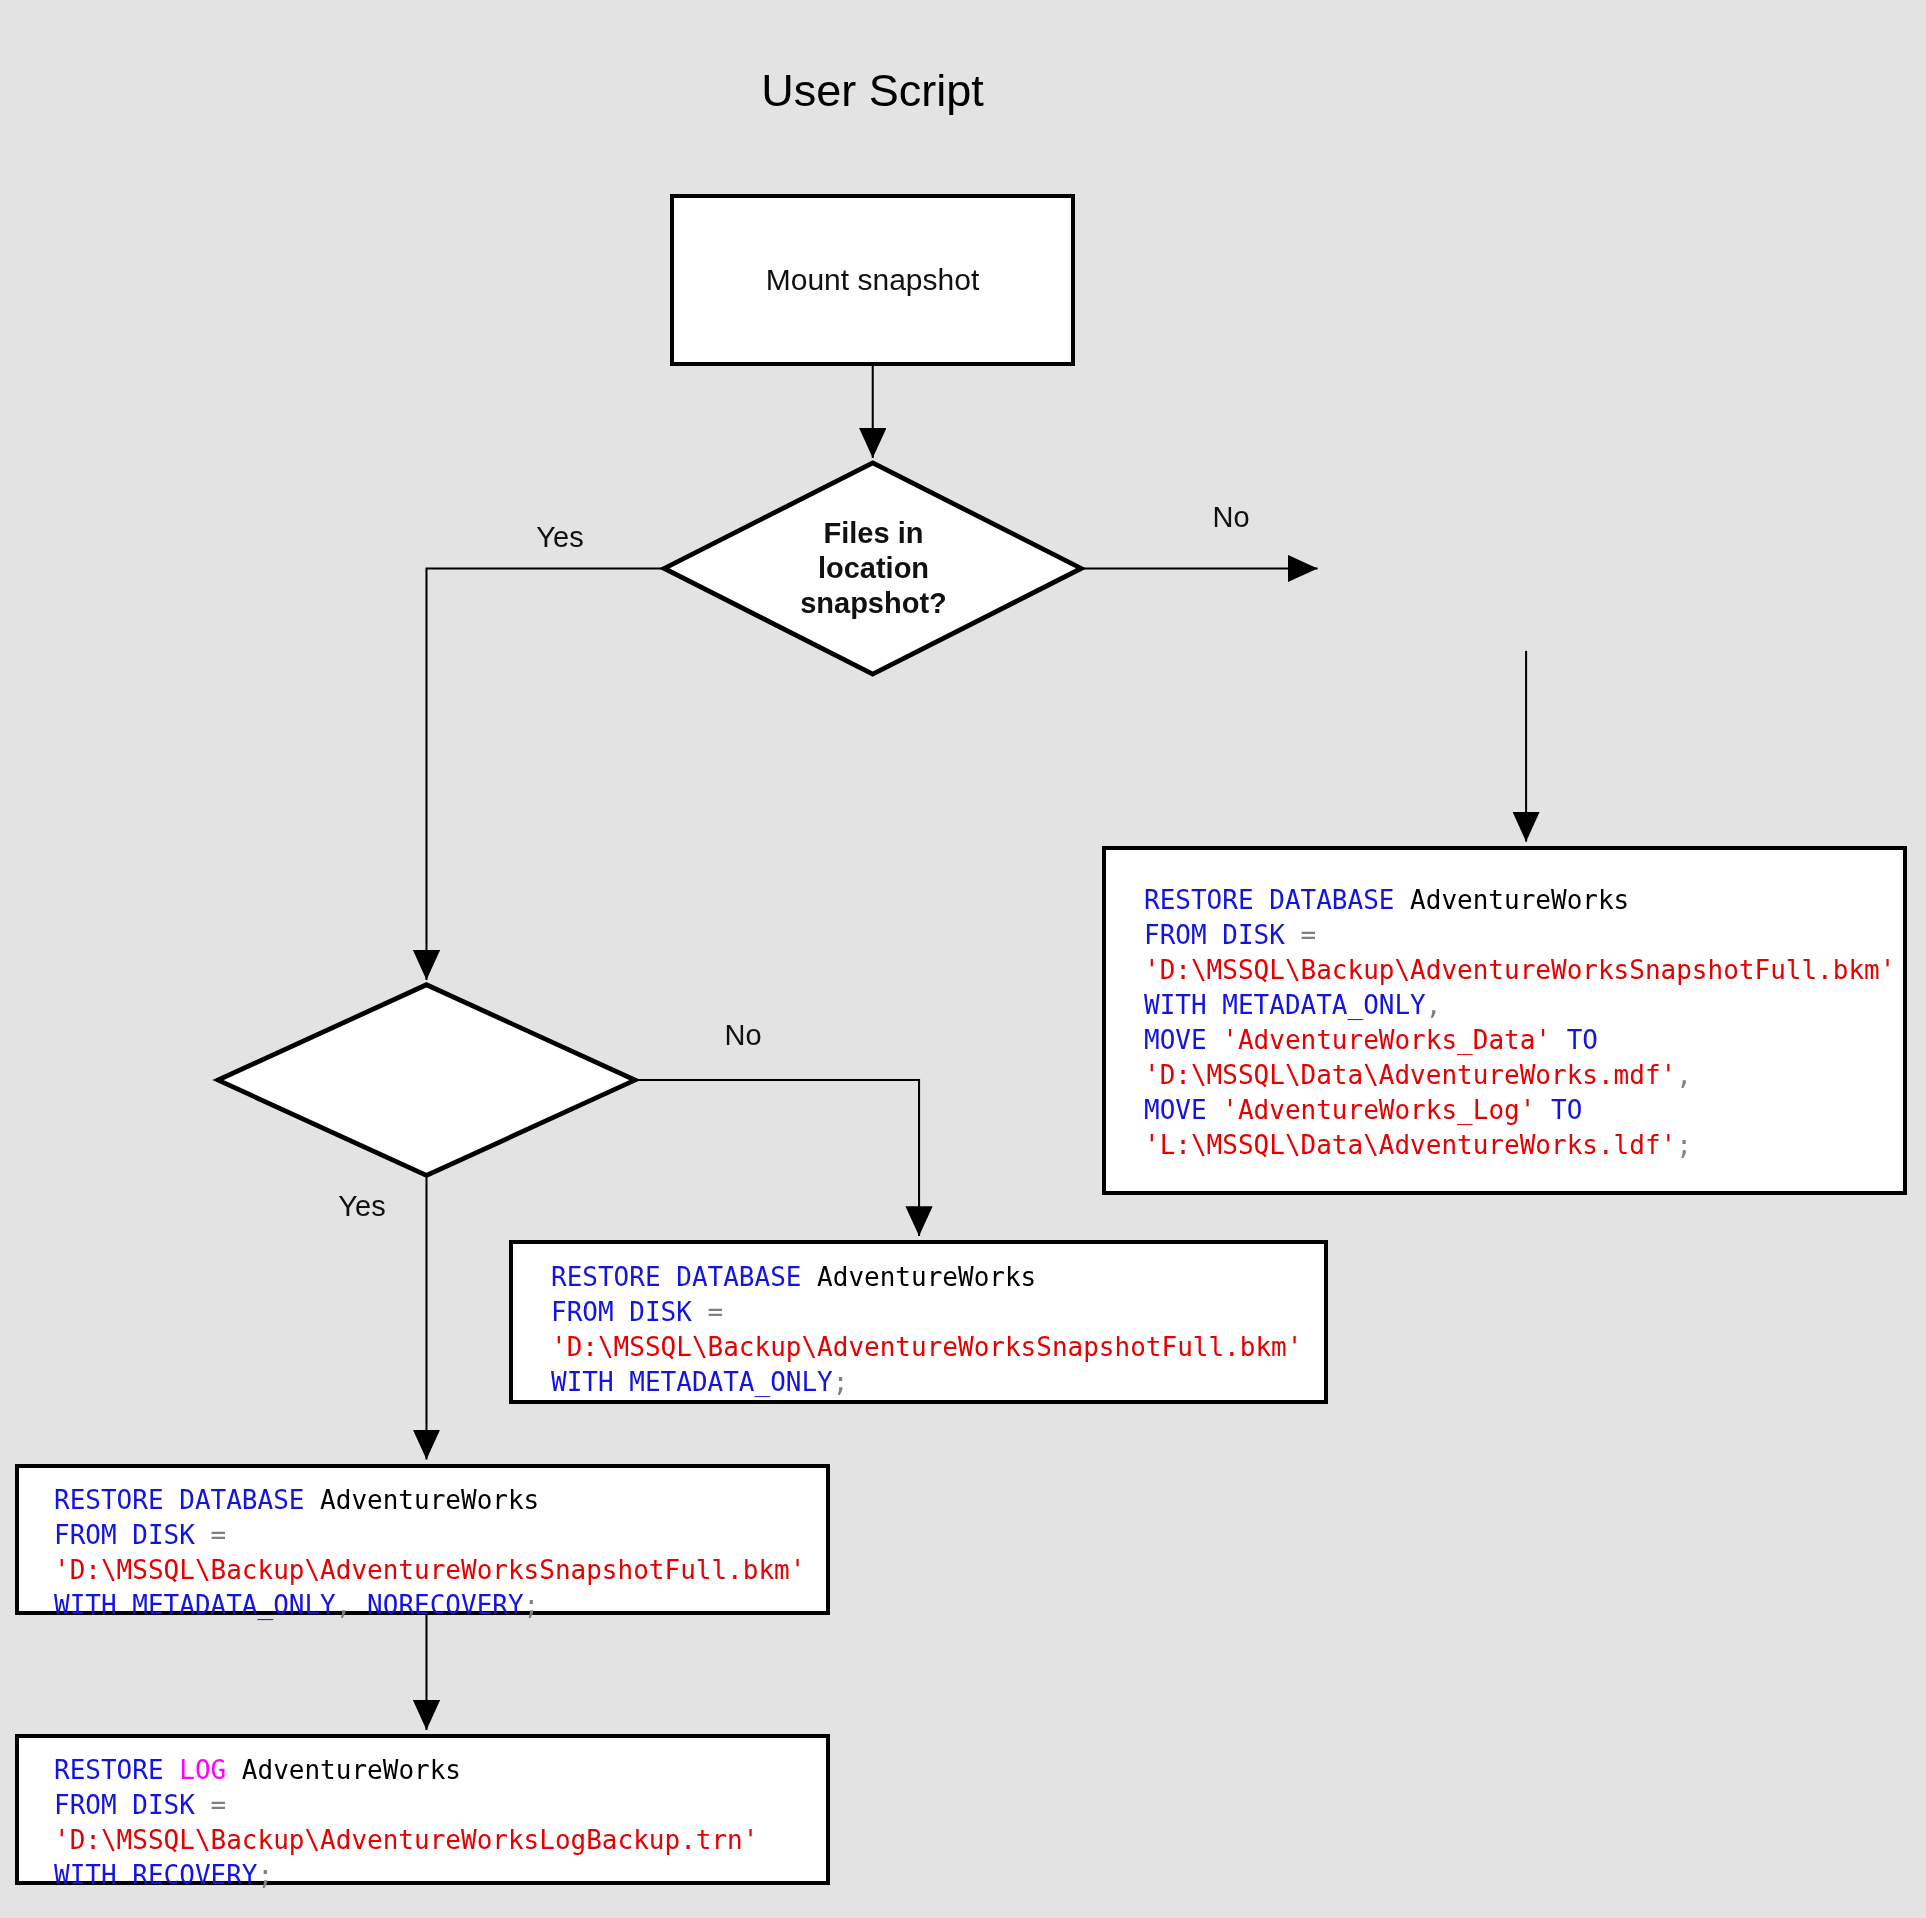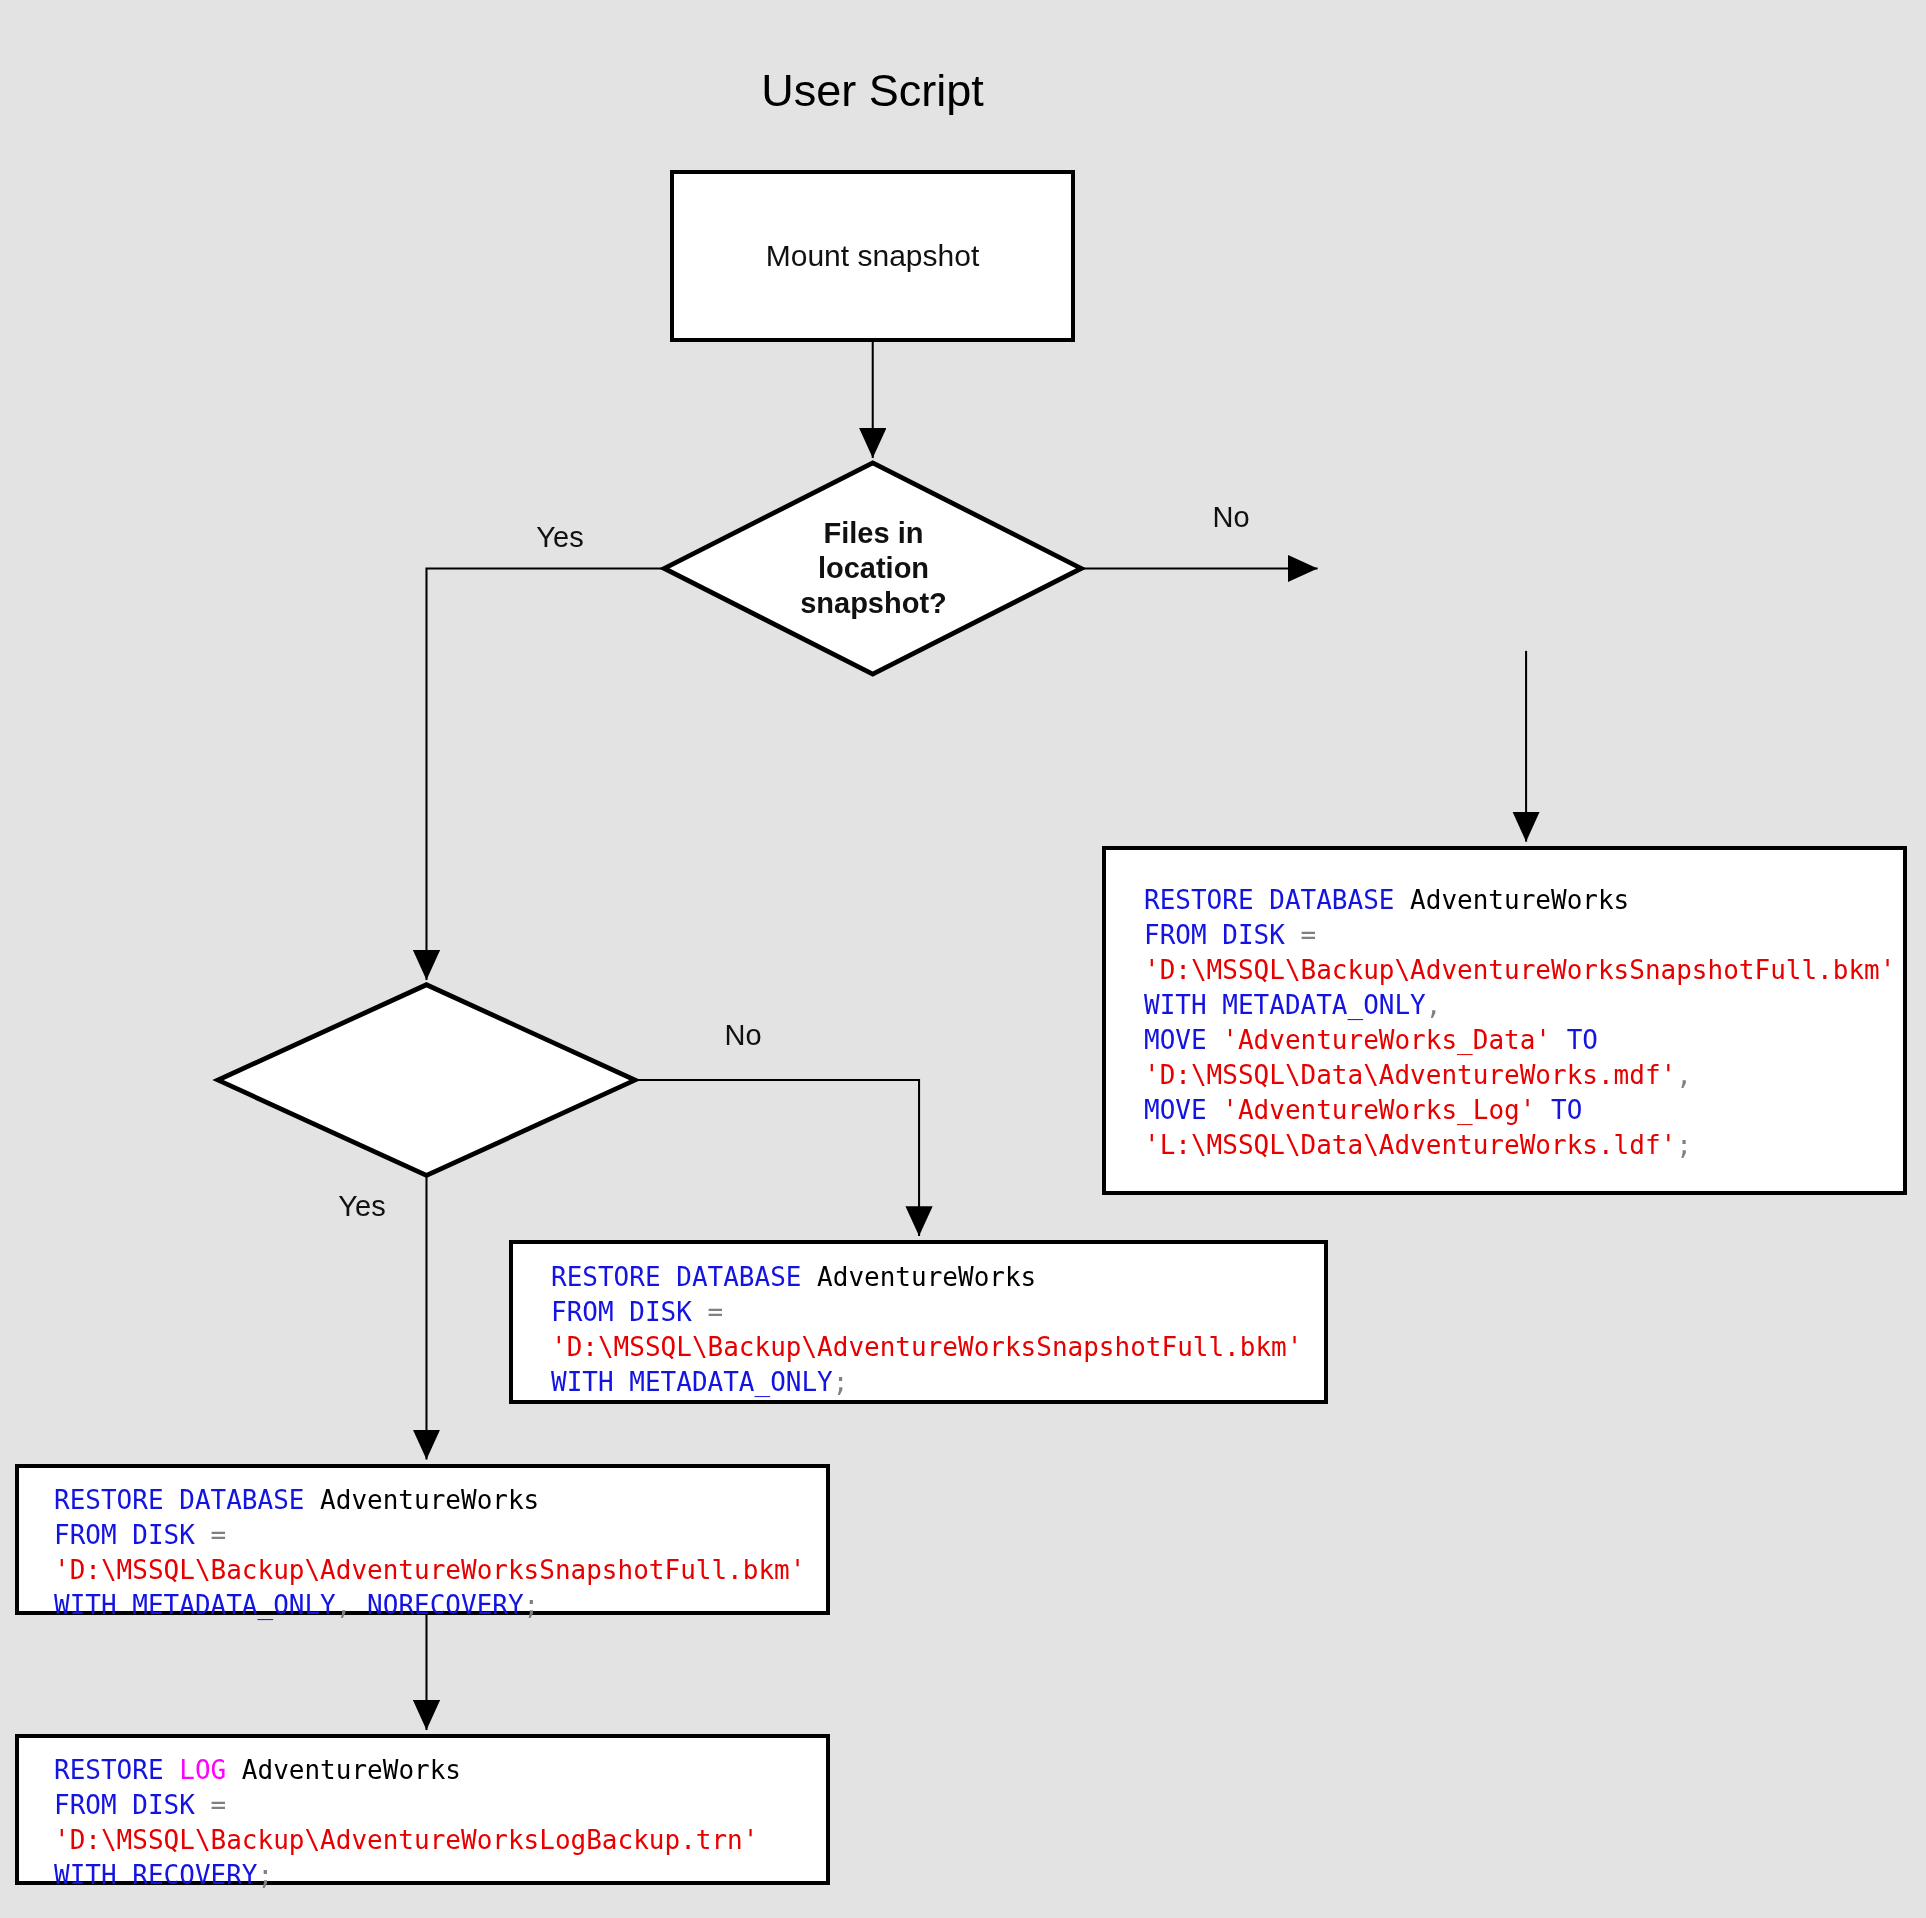--- a/index.html
+++ b/index.html
@@ -5,21 +5,21 @@
   html,body{margin:0;padding:0;}
   body{
     width:1926px;height:1919px;position:relative;overflow:hidden;
     font-family:"Liberation Sans",sans-serif;background:#e3e3e3;
   }
   #canvas{position:absolute;inset:0;width:1926px;height:1919px;}
   #edges{position:absolute;left:0;top:0;z-index:1;}
   .shape-box{
     position:absolute;z-index:2;background:#ffffff;border:4.1px solid #000;
     box-sizing:border-box;display:flex;align-items:center;justify-content:center;
-    text-align:center;color:#111;
+    text-align:center;color:#111;margin-top:24px;
   }
   .shape-label{font-size:30px;line-height:38px;color:#111;}
   .code-box{
     position:absolute;z-index:2;background:#ffffff;border:4.1px solid #000;
     box-sizing:border-box;font-family:"DejaVu Sans Mono","Liberation Mono",monospace;
     font-size:26px;line-height:35px;white-space:pre;
   }
   .code-line{height:35px;}
   .diamond-label{
     position:absolute;z-index:3;display:flex;flex-direction:column;

